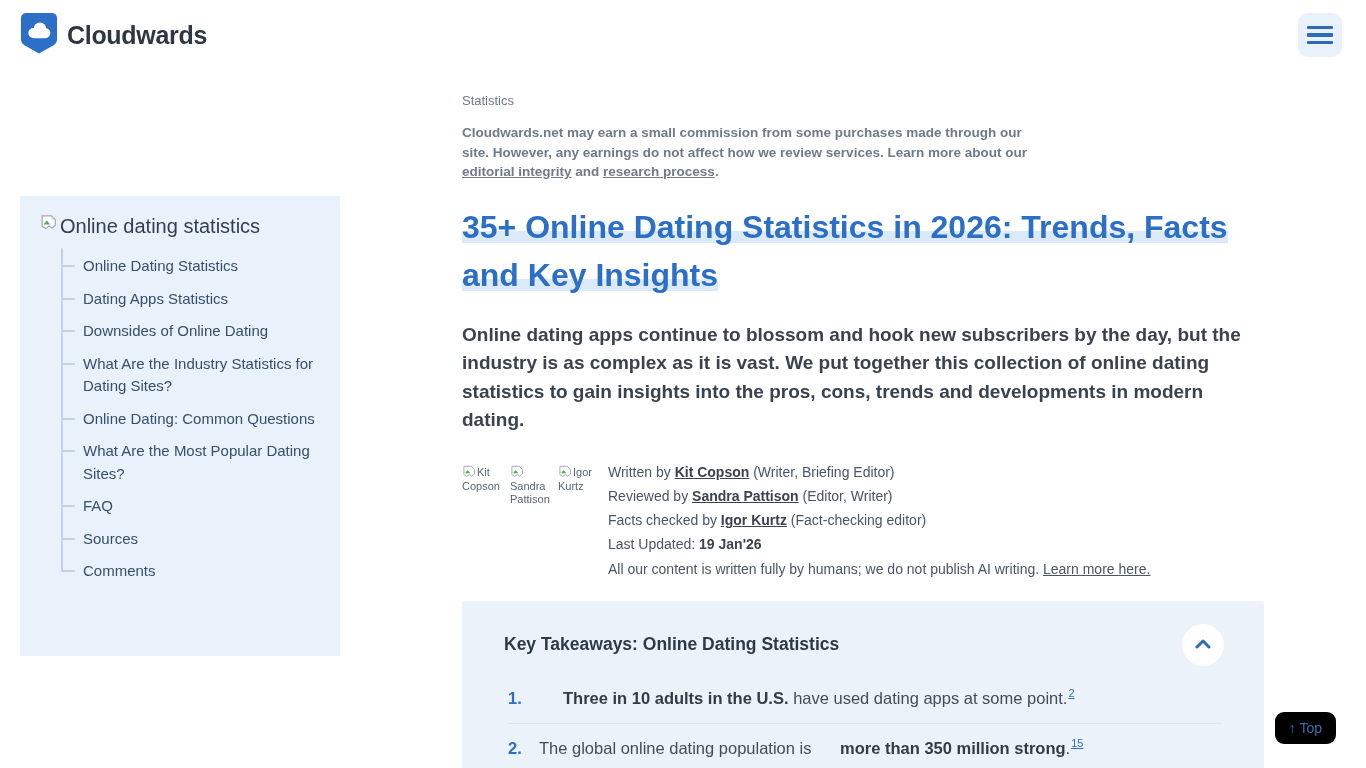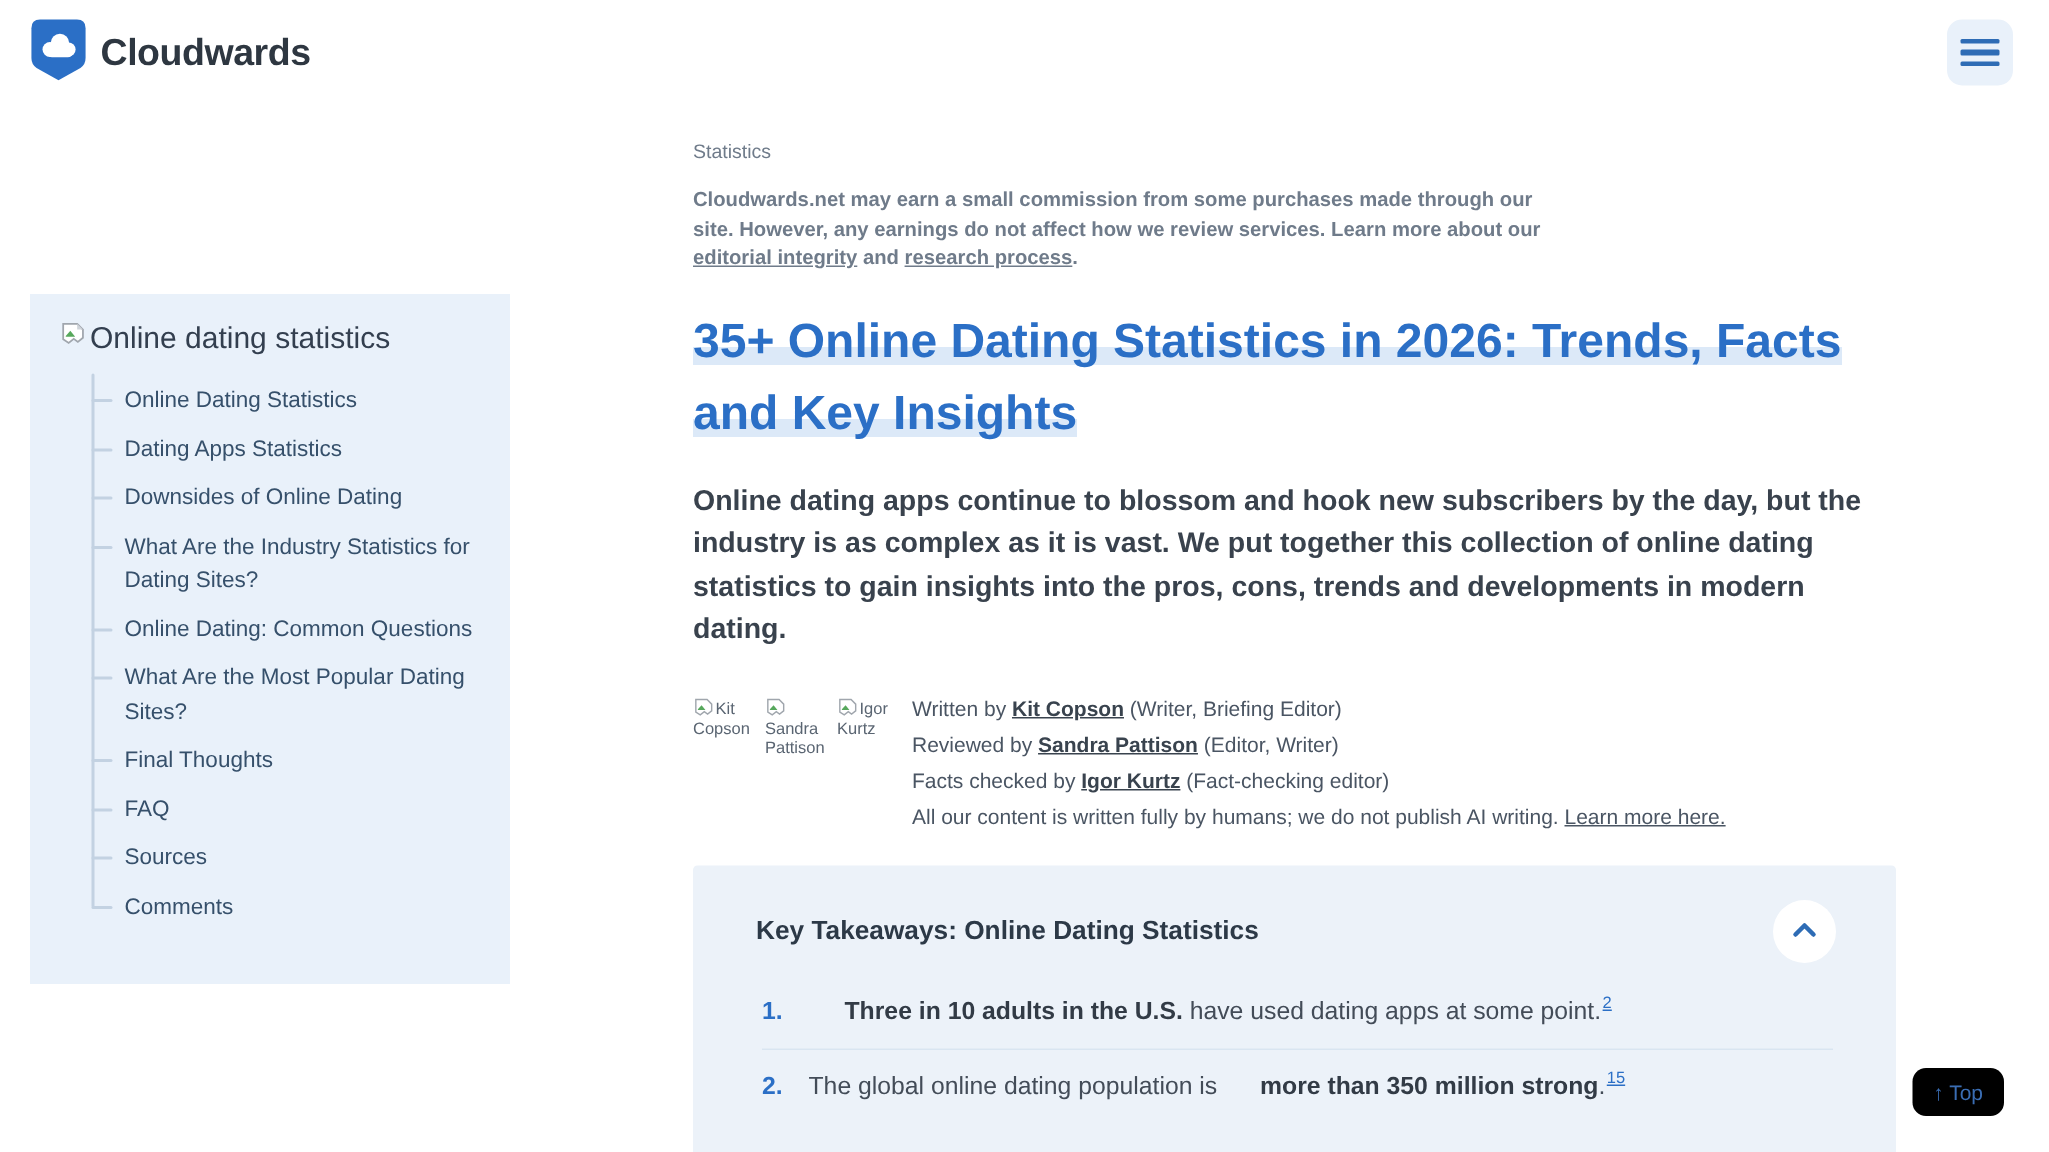--- a/index.html
+++ b/index.html
@@ -130,21 +130,20 @@
     </span>
     <span>Online dating statistics</span>
   </div>
   <ul class="toc-list">
     <li>Online Dating Statistics</li>
     <li>Dating Apps Statistics</li>
     <li>Downsides of Online Dating</li>
     <li>What Are the Industry Statistics for Dating Sites?</li>
     <li>Online Dating: Common Questions</li>
     <li>What Are the Most Popular Dating Sites?</li>
-    <li>Final Thoughts</li>
     <li>FAQ</li>
     <li>Sources</li>
     <li>Comments</li>
   </ul>
 </aside>
 
 <main class="main">
   <div class="breadcrumb">Statistics</div>
 
   <p class="disclaimer"><span>Cloudwards.net may earn a small commission from some purchases made through our site. However, any earnings do not affect how we review services. Learn more about our </span><a>editorial integrity</a><span> and </span><a>research process</a><span>.</span></p>
@@ -165,20 +164,21 @@
           </svg><span>Sandra Pattison</span></span>
       <span class="avatar"><svg width="14" height="15" viewBox="0 0 20 22">
             <path d="M2.5 2 h11 l4.5 4.5 V13 l-4 3.2 -3.2 -2.4 -4 3.2 -4.3 -2.8 Z" fill="#fff" stroke="#a0a6ad" stroke-width="1.4"></path>
             <path d="M4.5 11.5 l3.6 -4 3.8 4.6 H4.5 Z" fill="#57a85c"></path>
           </svg><span>Igor Kurtz</span></span>
     </div>
     <div class="byline-lines">
       <div><span>Written by </span><a>Kit Copson</a><span> (Writer, Briefing Editor)</span></div>
       <div><span>Reviewed by </span><a>Sandra Pattison</a><span> (Editor, Writer)</span></div>
       <div><span>Facts checked by </span><a>Igor Kurtz</a><span> (Fact-checking editor)</span></div>
+      <div><span>Last Updated: </span><b>19 Jan'26</b></div>
       <div><span>All our content is written fully by humans; we do not publish AI writing. </span><a class="plain-link" style="text-decoration:underline">Learn more here.</a></div>
     </div>
   </div>
 
   <section class="takeaways">
     <div class="tk-head">
       <span class="tk-title">Key Takeaways: Online Dating Statistics</span>
       <button class="collapse-button">
         <span>
           <svg width="16" height="10" viewBox="0 0 16 10">

